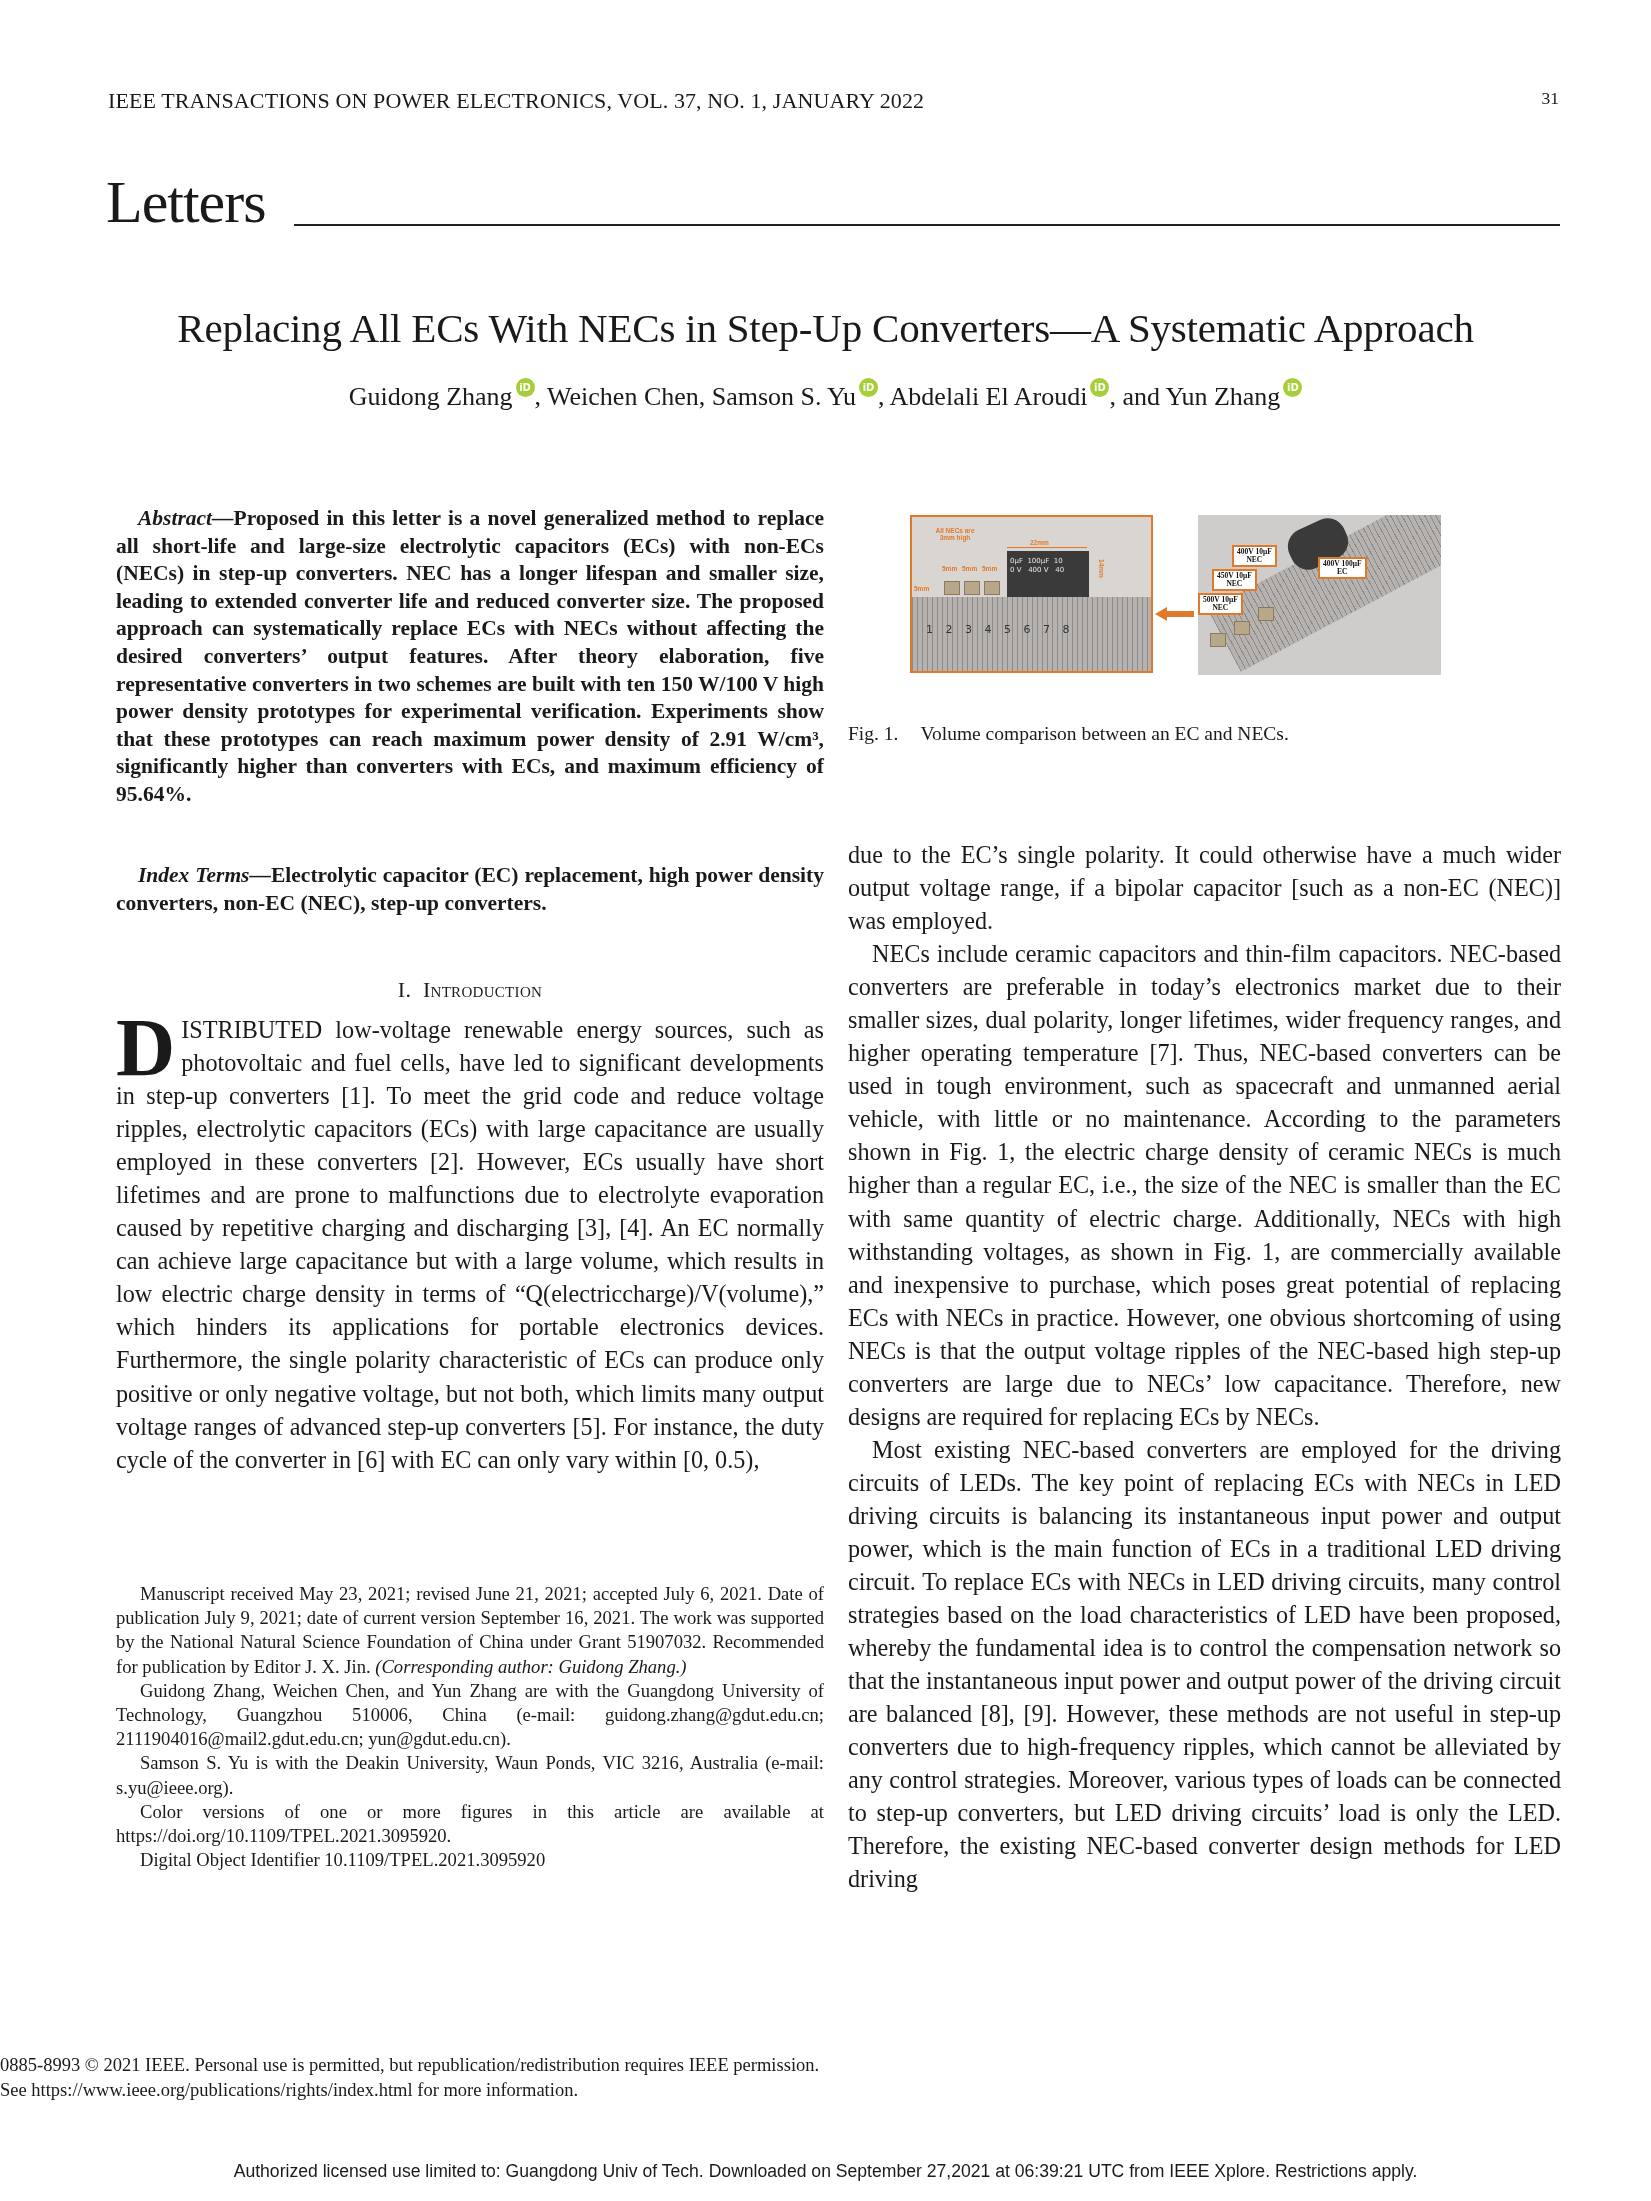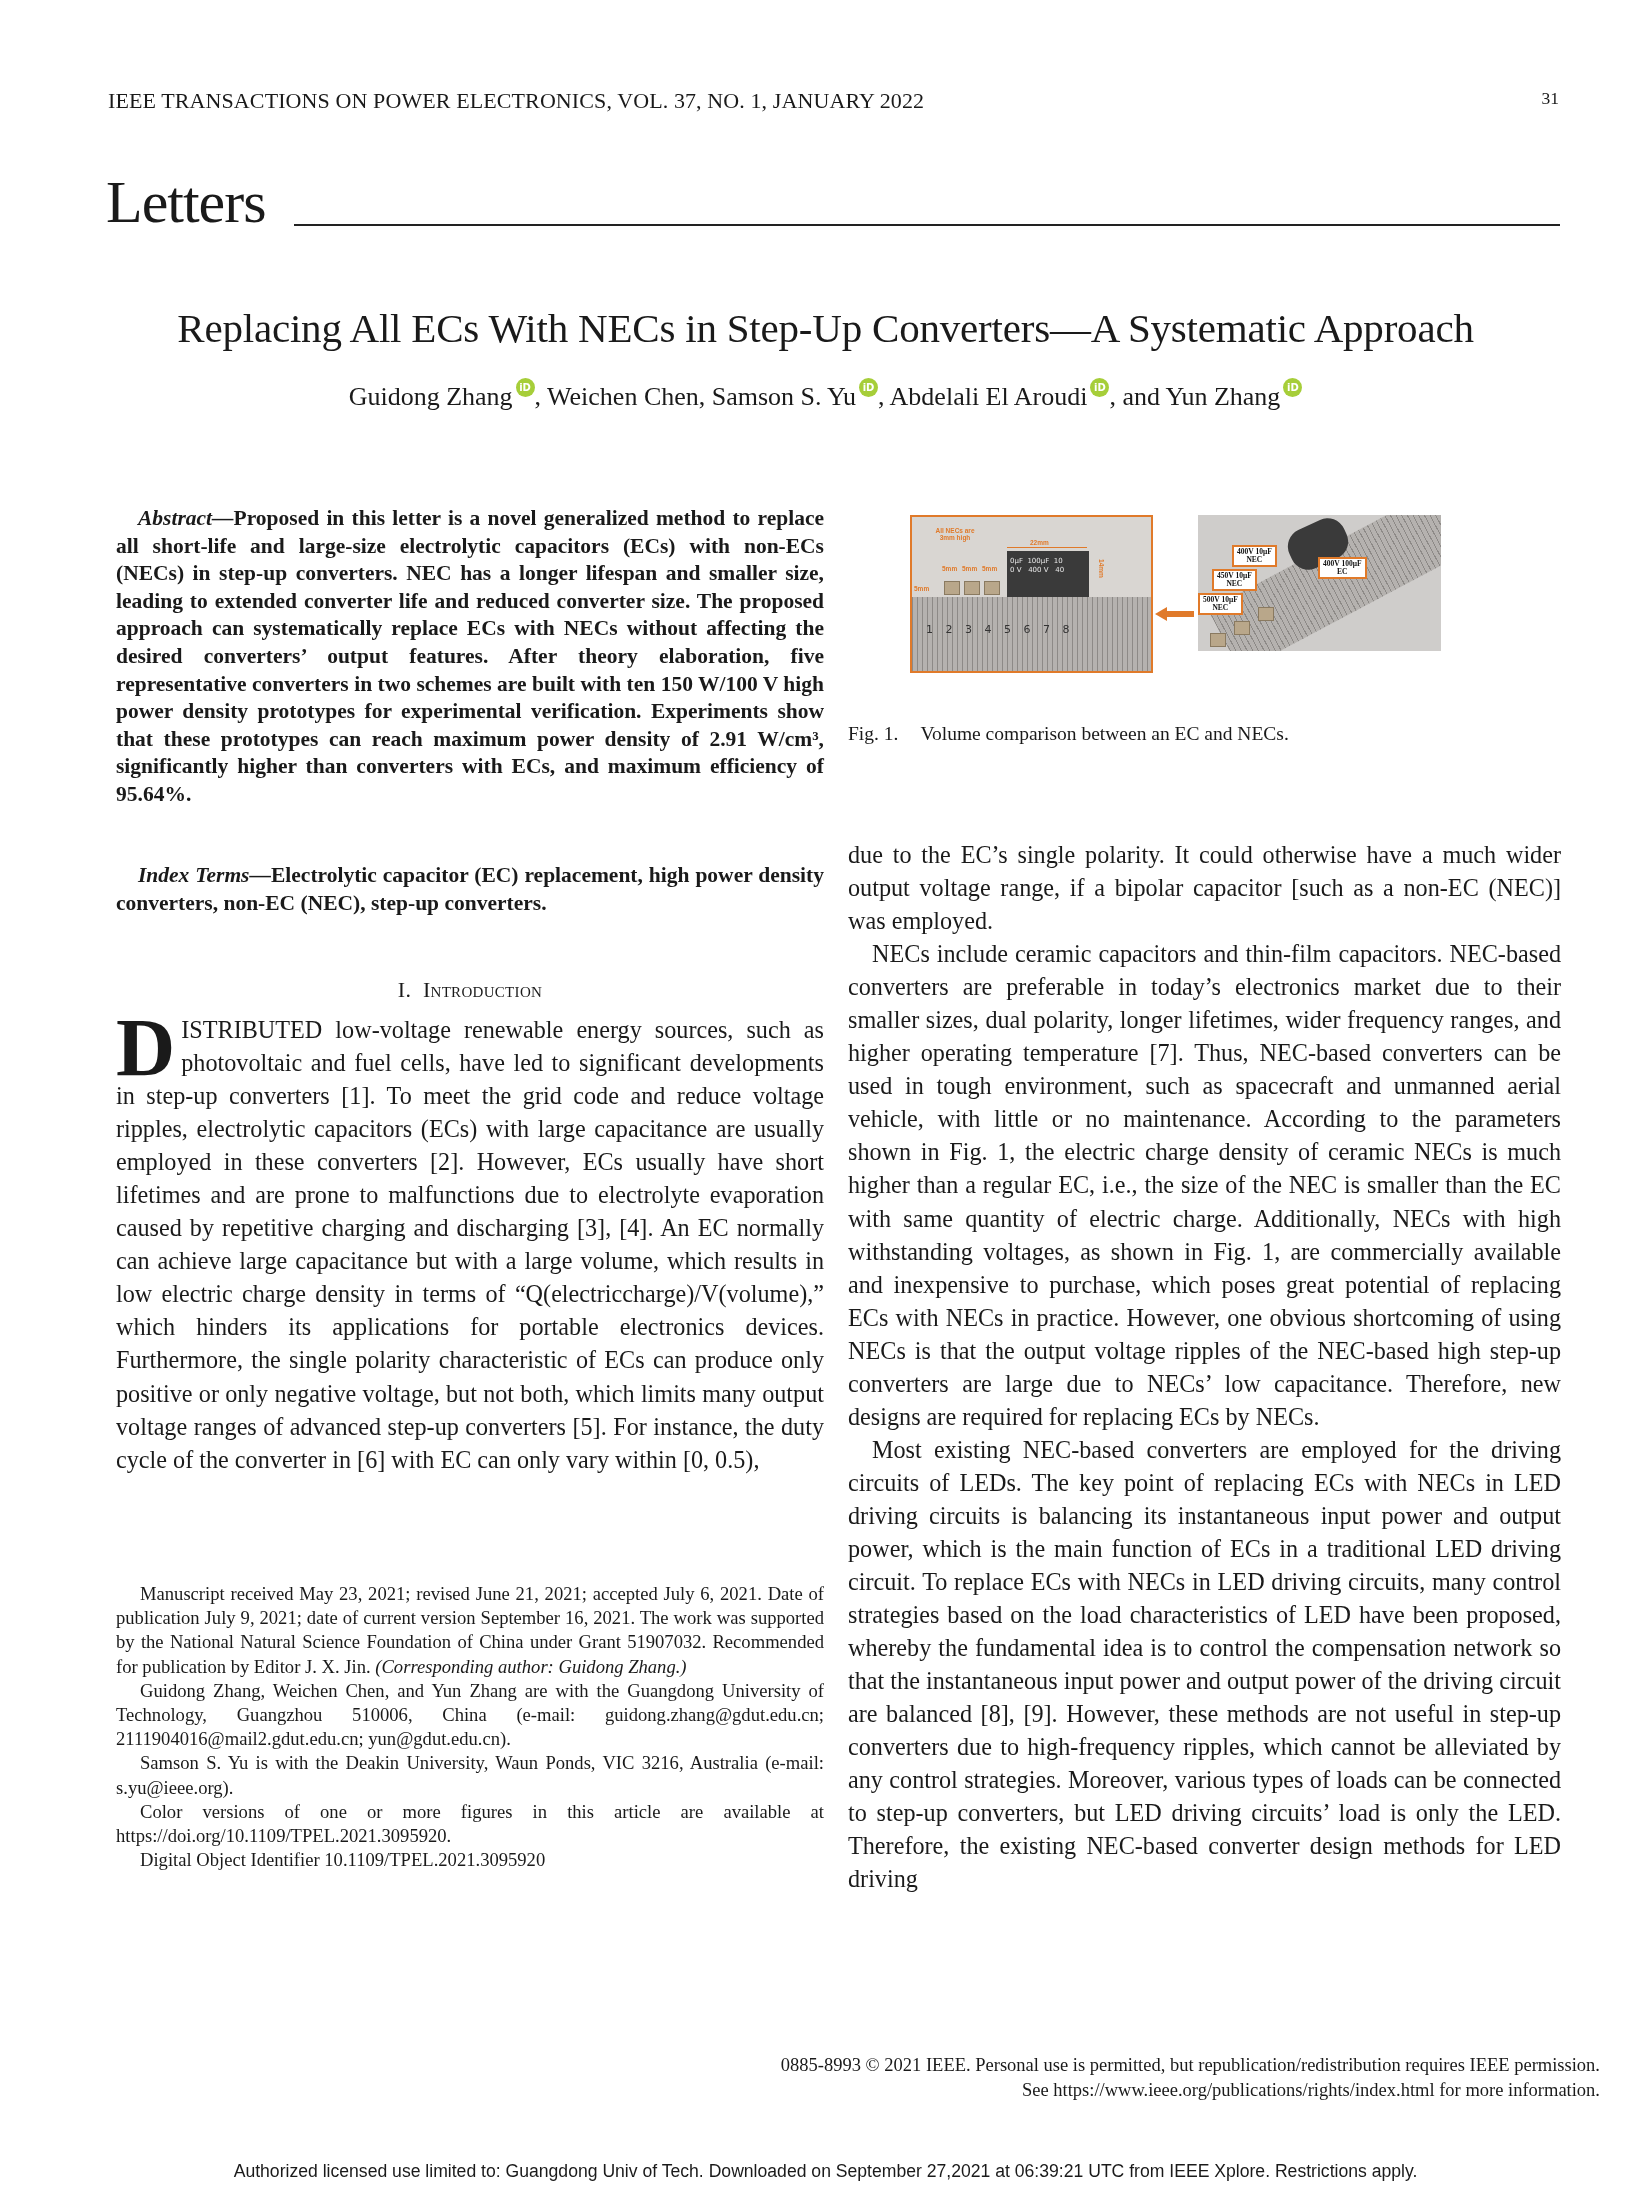--- a/index.html
+++ b/index.html
@@ -26,34 +26,34 @@
   .intro-text { top:1013px; }
   .dropcap { float:left; font-size:82px; line-height:66px; font-weight:bold; margin:2px 6px -4px 0; }
   .footnotes { top:1582px; font-size:18.6px; line-height:24.2px; text-align:justify; }
   .footnotes p { margin:0; text-indent:24px; }
   .right-text { top:838px; }
   .right-text p { margin:0; text-indent:24px; }
   .right-text p.cont { text-indent:0; }
   .figure { left:905px; top:513px; width:540px; height:162px; }
   .fig-left { position:absolute; left:5px; top:2px; width:243px; height:158px; background:#d9d6d2;
               border:2px solid #e07a2a; box-sizing:border-box; overflow:hidden; }
-  .fig-right { position:absolute; left:293px; top:2px; width:243px; height:136px; background:#cfcdcb; overflow:hidden; }
+  .fig-right { position:absolute; left:293px; top:2px; width:243px; height:160px; background:#cfcdcb; overflow:hidden; }
   .ruler { position:absolute; background:repeating-linear-gradient(90deg,#8d8a87 0 1px,#b5b2af 1px 5px); }
   .ruler-nums { position:absolute; font-family:"DejaVu Sans",sans-serif; color:#333; font-size:11px; }
   .ec-body { position:absolute; background:#3a3a3a; color:#e8e8e8; font-family:"DejaVu Sans",sans-serif; }
   .chip { position:absolute; width:14px; height:12px; background:#b9a78a; border:1px solid #8a7a60; }
   .callout { position:absolute; background:#fff; border:2px solid #e07a2a; font-family:"Liberation Serif",serif;
              font-weight:bold; font-size:7.5px; line-height:8px; text-align:center; padding:1px 3px; color:#111; }
   .anno { position:absolute; color:#e07a2a; font-family:"Liberation Sans",sans-serif; font-weight:bold; font-size:6.5px; line-height:7px; }
   .arrow { position:absolute; left:250px; top:94px; width:0; height:0; border-top:7px solid transparent;
            border-bottom:7px solid transparent; border-right:12px solid #e07a2a; }
   .arrow-tail { position:absolute; left:261px; top:98px; width:28px; height:6px; background:#e07a2a; }
   .fig-caption { left:848px; top:723px; font-size:19.5px; }
   .fig-caption .num { margin-right:22px;font-family:Liberation Serif, serif; }
-  .copyright { left:0; width:1600px; top:2053px; text-align:right; font-size:18.5px; line-height:24.5px; }
+  .copyright { left:0; width:1600px; top:2053px; text-align:left; font-size:18.5px; line-height:24.5px; }
   .authorized { left:0; width:1651px; top:2161px; text-align:center; font-family:"Liberation Sans",sans-serif; font-size:17.6px; }
 </style>
 </head>
 <body>
 
 <div class="abs running-head">IEEE TRANSACTIONS ON POWER ELECTRONICS, VOL. 37, NO. 1, JANUARY 2022</div>
 <div class="abs page-num">31</div>
 <div class="abs section-label">Letters</div>
 <div class="abs section-rule"></div>
 

